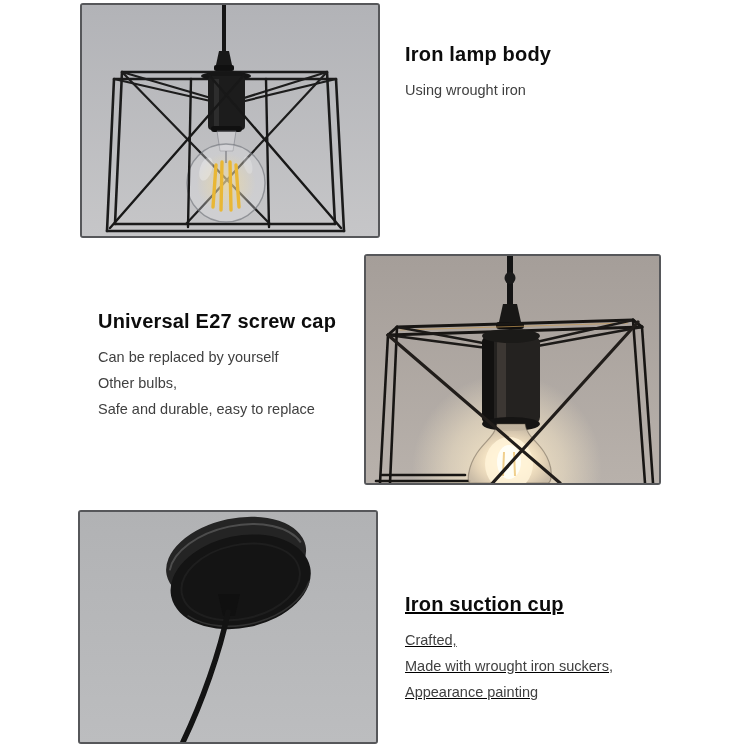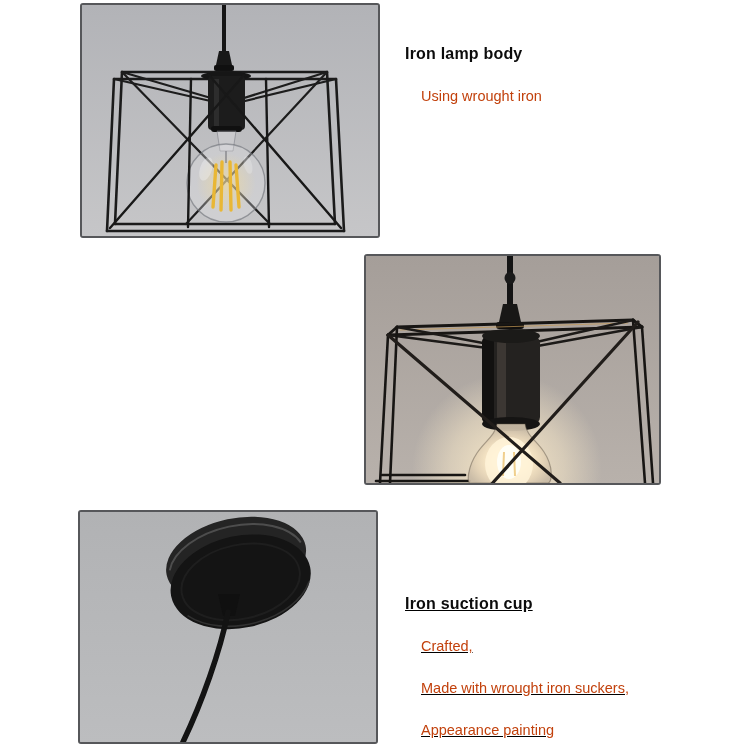--- a/index.html
+++ b/index.html
@@ -8,23 +8,23 @@
   figure.photo{position:absolute;margin:0;box-sizing:border-box;
                border:2px solid #56575a;border-radius:3px;overflow:hidden;background:#b8b9bc;}
   #photo1{left:80px;top:3px;width:300px;height:235px;}
   #photo2{left:364px;top:254px;width:297px;height:231px;}
   #photo3{left:78px;top:510px;width:300px;height:234px;}
   figure.photo svg{display:block;width:100%;height:100%;}
   .tb{position:absolute;}
   #tb1{left:405px;top:41px;width:315px;}
   #tb2{left:98px;top:308px;width:325px;}
   #tb3{left:405px;top:591px;width:325px;text-decoration:underline;}
-  .tb h2{margin:0 0 10px 0;font-size:16px;line-height:26px;font-weight:bold;
+  .tb h2{margin:0 0 10px 0;font-size:20px;line-height:26px;font-weight:bold;
          color:#0c0c0c;letter-spacing:.2px;}
-  .tb p{margin:16px;font-size:14.5px;line-height:26px;color:#c2410c;}
+  .tb p{margin:0;font-size:14.5px;line-height:26px;color:#404040;}
 </style>
 </head>
 <body>
 
 <div id="canvas">
 
   <figure class="photo" id="photo1" aria-label="pendant lamp full view in square iron cage with filament bulb">
     <svg viewBox="0 0 296 231" preserveAspectRatio="none">
       <defs>
         <linearGradient id="bg1" x1="0" y1="0" x2="0" y2="1">
@@ -88,20 +88,26 @@
         <line x1="184" y1="74" x2="187" y2="222"></line>
       </g>
     </svg>
   </figure>
 
   <div class="tb" id="tb1">
     <h2>Iron lamp body</h2>
     <p>Using wrought iron</p>
   </div>
 
+  <div class="tb" id="tb2">
+    <h2>Universal E27 screw cap</h2>
+    <p>Can be replaced by yourself</p>
+    <p>Other bulbs,</p>
+    <p>Safe and durable, easy to replace</p>
+  </div>
 
   <figure class="photo" id="photo2" aria-label="close-up of black E27 socket with lit glowing bulb inside cage">
     <svg viewBox="0 0 293 227" preserveAspectRatio="none">
       <defs>
         <linearGradient id="bg2" x1="0" y1="0" x2="0" y2="1">
           <stop offset="0" stop-color="#a59e99"></stop>
             <stop offset="1" stop-color="#b8b1ab"></stop>
         </linearGradient>
         <radialGradient id="glow2" cx="0.5" cy="0.5" r="0.5">
           <stop offset="0" stop-color="#ffeecb" stop-opacity="0.9"></stop>

